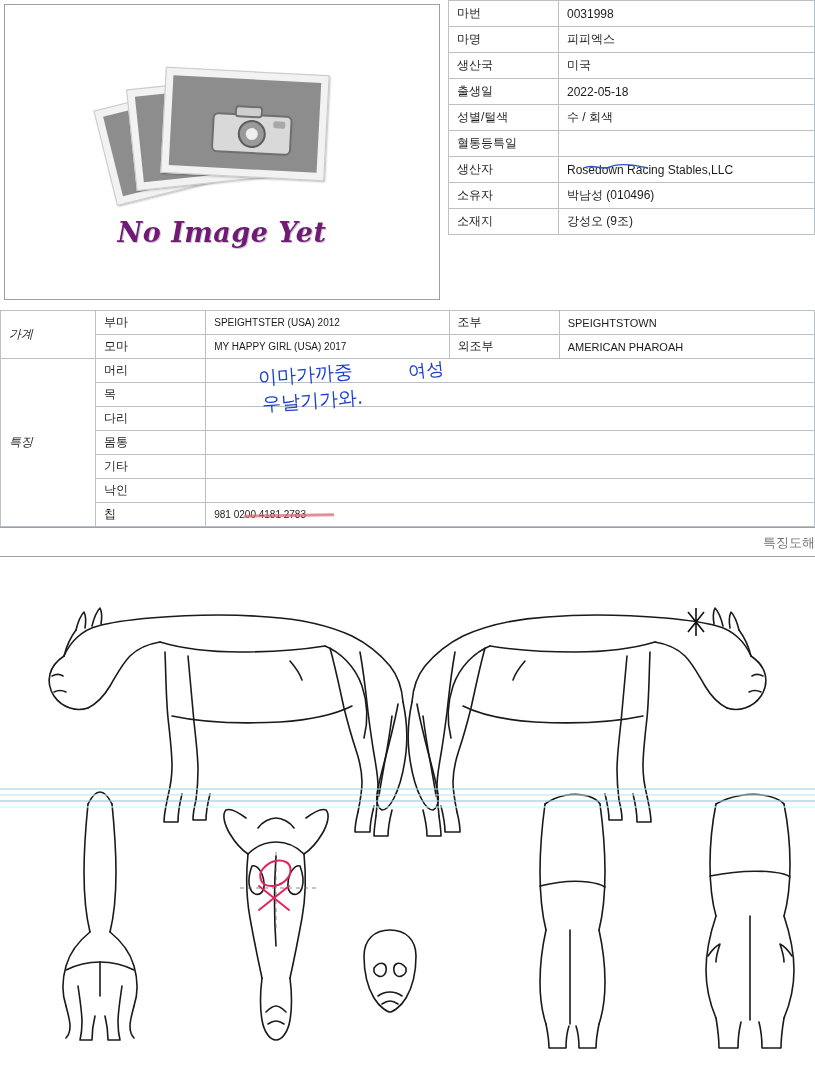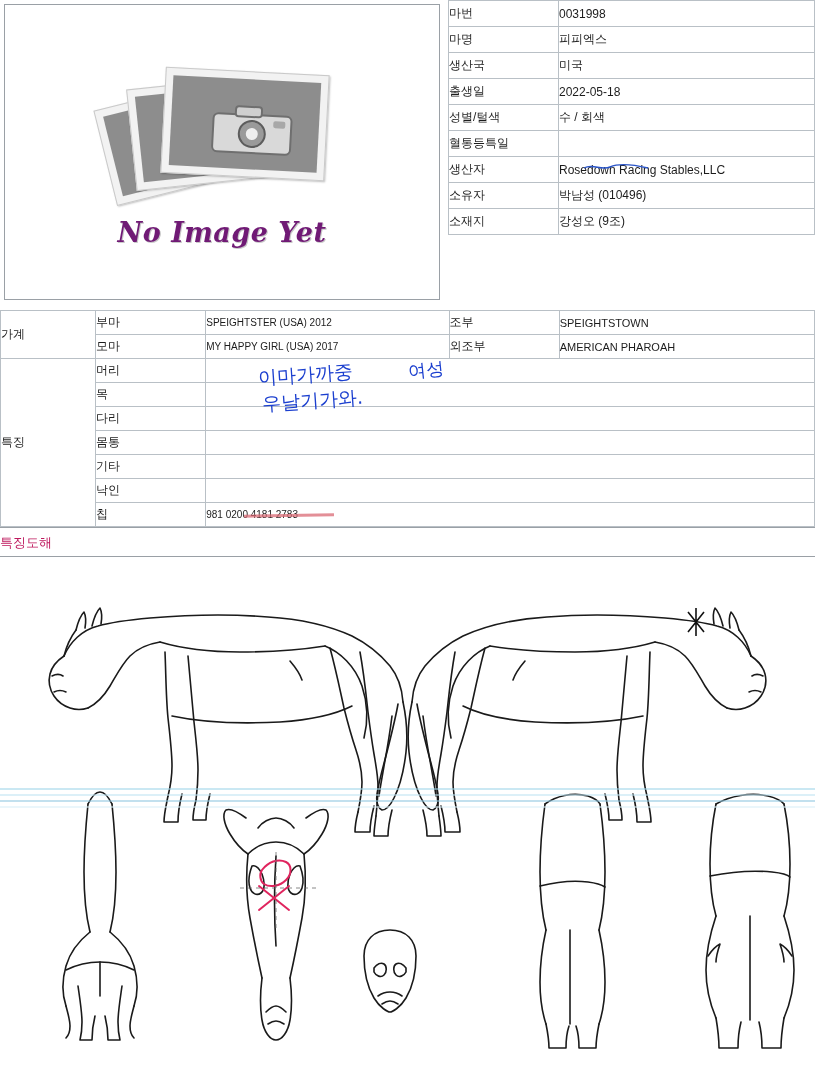--- a/index.html
+++ b/index.html
@@ -90,21 +90,21 @@
   }
 
   
   table.tbl {
     border-collapse: collapse;
     table-layout: fixed;
   }
   table.tbl td {
     border: 1px solid #b9c0c6;
     font-size: 12px;
-    padding: 0 0;
+    padding: 0 8px;
     vertical-align: middle;
     height: 26px;
     box-sizing: border-box;
     color: #1c1c1c;
   }
   td.lbl {
     font-size: 12.5px;
     color: #111;
   }
   td.val {
@@ -119,21 +119,21 @@
   }
   #right-table td.lbl { width: 110px; }
 
   
   #lower-table {
     position: absolute;
     left: 0; top: 310px;
     width: 815px;
   }
   #lower-table td { height: 24px; }
-  #lower-table td.c0 { width: 95px; text-align: left; }
+  #lower-table td.c0 { width: 95px; text-align: left; font-style: italic; }
   #lower-table td.c1 { width: 110px; }
   #lower-table td.c2 { width: 243px; font-size: 10px; }
   #lower-table td.c3 { width: 110px; }
   #lower-table td.c4 { width: 255px; font-size: 11px; margin-top: 28px; }
   .vcenter-label {
     text-align: left;
     font-size: 12.5px;
   }
 
   
@@ -169,23 +169,23 @@
     position: absolute;
     left: 0;
     width: 815px;
     height: 1px;
     background: #9aa0a6;
   }
   .caption {
     position: absolute;
     left: 0; top: 534px;
     width: 815px;
-    text-align: left;
+    text-align: right;
     font-size: 13px;
-    color: #be185d;
+    color: #737373;
   }
 
   
   .diagram {
     position: absolute;
     left: 0; top: 556px;
     width: 815px;
     height: 518px;
   }
   .diagram svg { display: block; }

